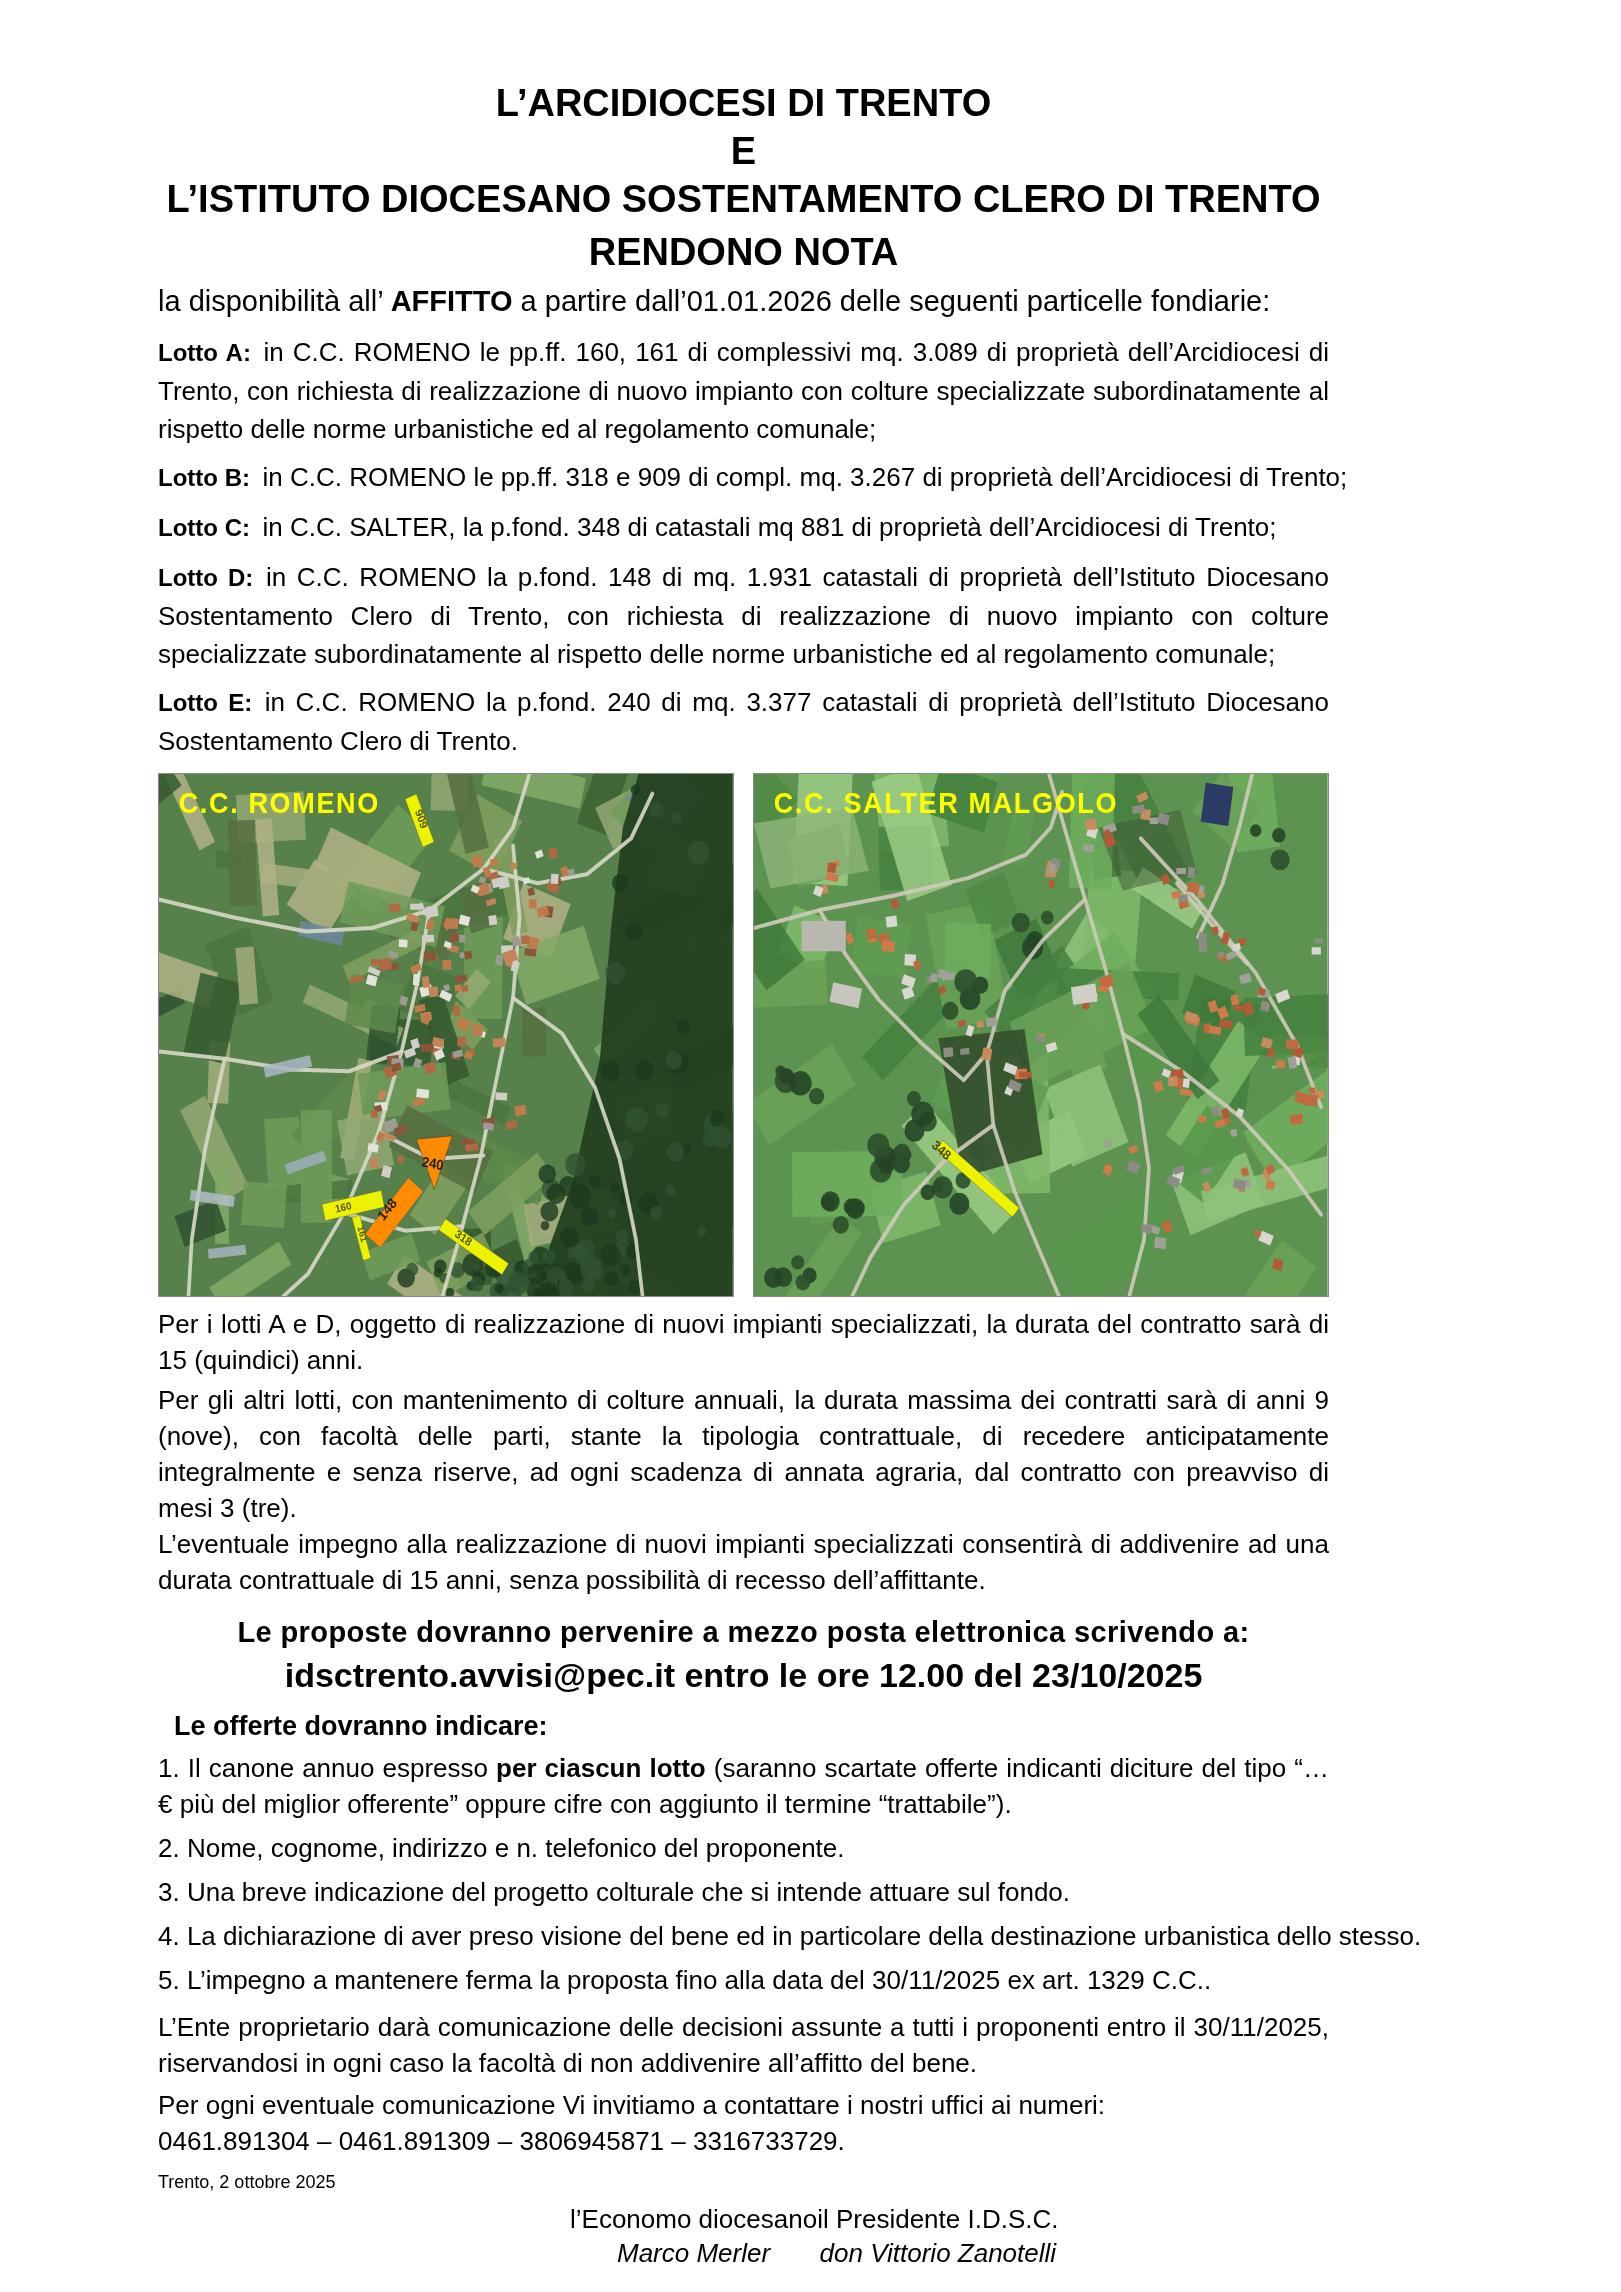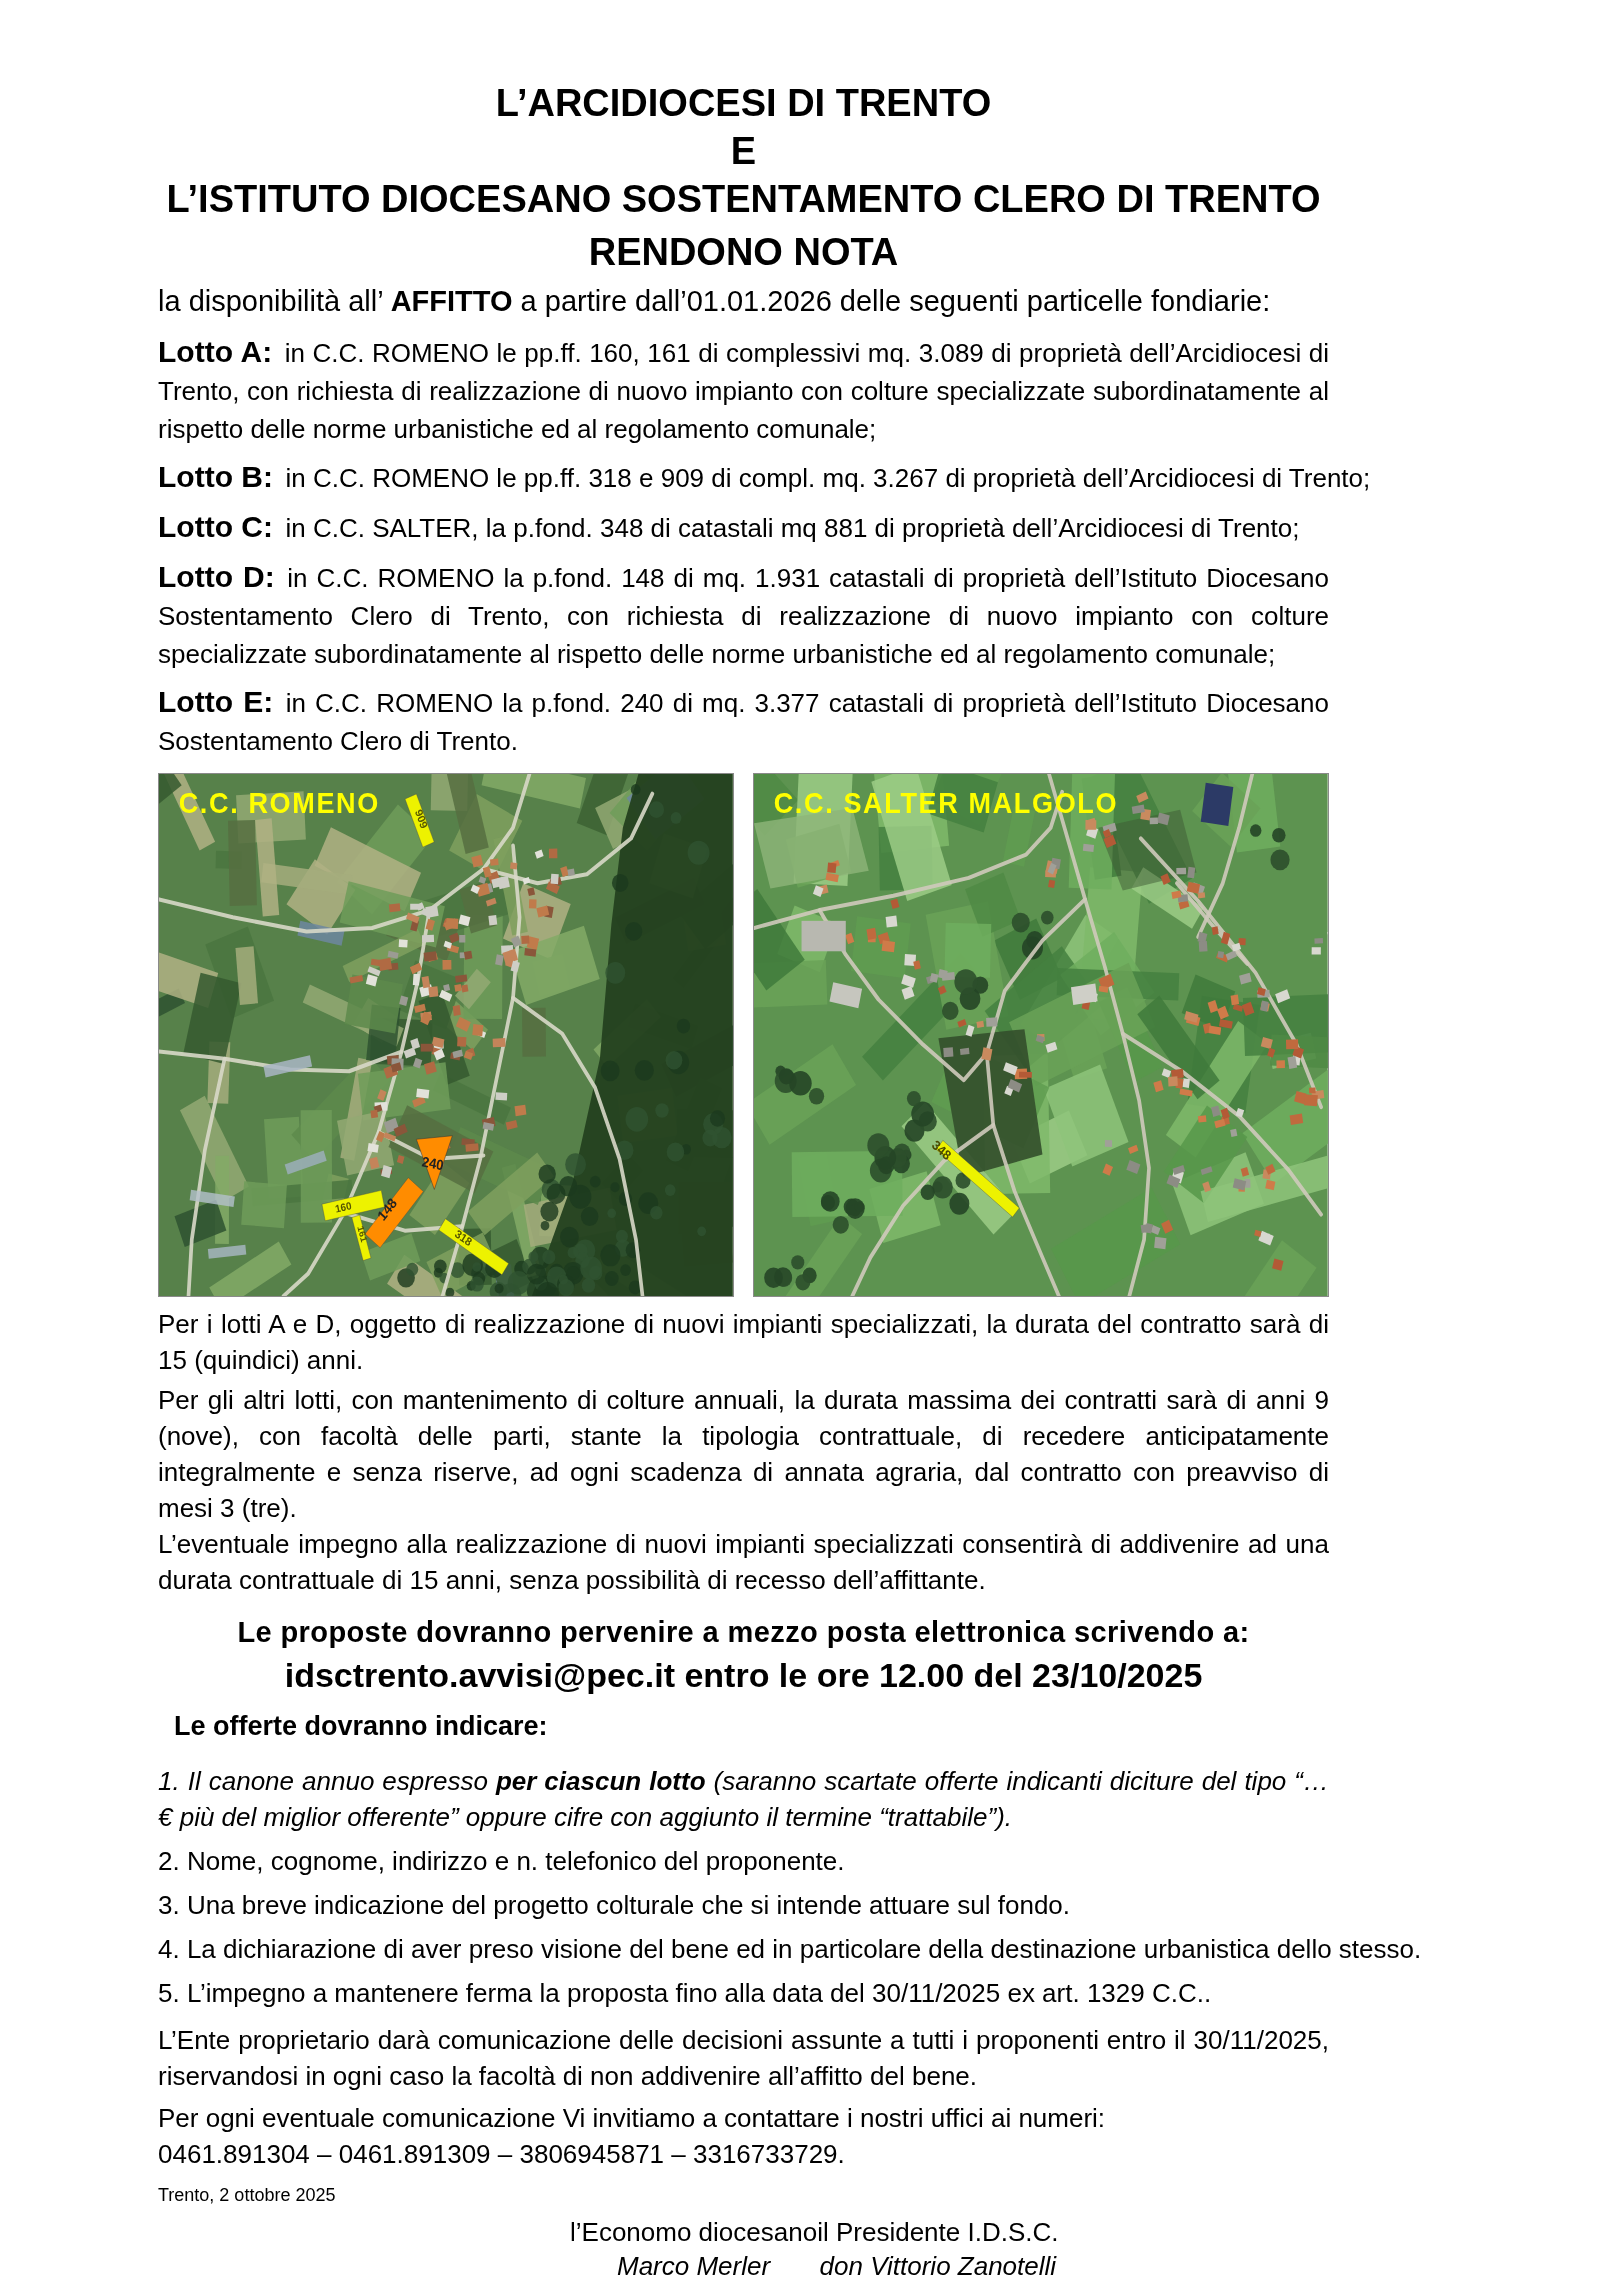--- a/index.html
+++ b/index.html
@@ -11,33 +11,33 @@
     padding:79px 219px 0 158px;
     overflow:hidden;
     font-family:"Liberation Sans","DejaVu Sans",sans-serif;
     color:#000;
   }
   .doc-title{font-size:38px;line-height:48px;font-weight:700;text-align:center;white-space:nowrap;margin:0 -72px;}
   .doc-title .rendono{margin-top:5.4px;}
   .intro{font-size:29px;margin:9px 0 0;white-space:nowrap;}
   .lot{font-size:26px;line-height:38px;text-align:justify;margin:10.7px 0 0;}
   .lot.first{margin-top:14.3px;}
-  .lot .lot-label{font-size:30px;margin-right:12.5px;margin-top:16px;}
+  .lot .lot-label{font-size:24px;margin-right:12.5px;margin-top:16px;}
   .one-line{white-space:nowrap;text-align:left;}
   .maps{display:flex;gap:19.7px;margin-top:12.5px;}
   .map{margin:0;width:627px;height:524px;border:0.9px solid #8a8a8a;box-sizing:border-box;}
   .map svg{display:block;width:100%;height:100%;}
   .map-label{font-weight:700;font-size:33px;letter-spacing:2px;fill:#ffff00;font-family:"Liberation Sans","DejaVu Sans",sans-serif;}
   .body-p{font-size:26px;line-height:36px;text-align:justify;margin:0;}
   .mt10{margin-top:9px;} .mt4{margin-top:3.6px;} .mt0{margin-top:0;}
   .center-heading{font-size:29px;font-weight:700;text-align:center;letter-spacing:0.4px;margin:18px 0 0;}
   .email-line{font-size:34px;font-weight:700;text-align:center;margin:7.2px 0 0;}
   .offers-heading{font-size:27px;font-weight:700;margin:16px 16px 0;}
   .item{font-size:26px;line-height:36px;text-align:justify;margin:8px 0 0;}
-  .item.first{margin-top:21px;font-style:italic;}
+  .item.first{margin-top:8px;}
   .closing{margin-top:11.6px;}
   .contact{margin-top:5.4px;}
   .dateline{font-size:18px;margin:13px 0 0;}
   .signatures{display:flex;margin-top:9px;font-size:26px;line-height:34px;}
   .sig{text-align:center;}
   .sig-1{margin-left:412px;}
   .sig-2{}
   .sig .sig-name{font-style:italic;}
 </style>
 </head>

